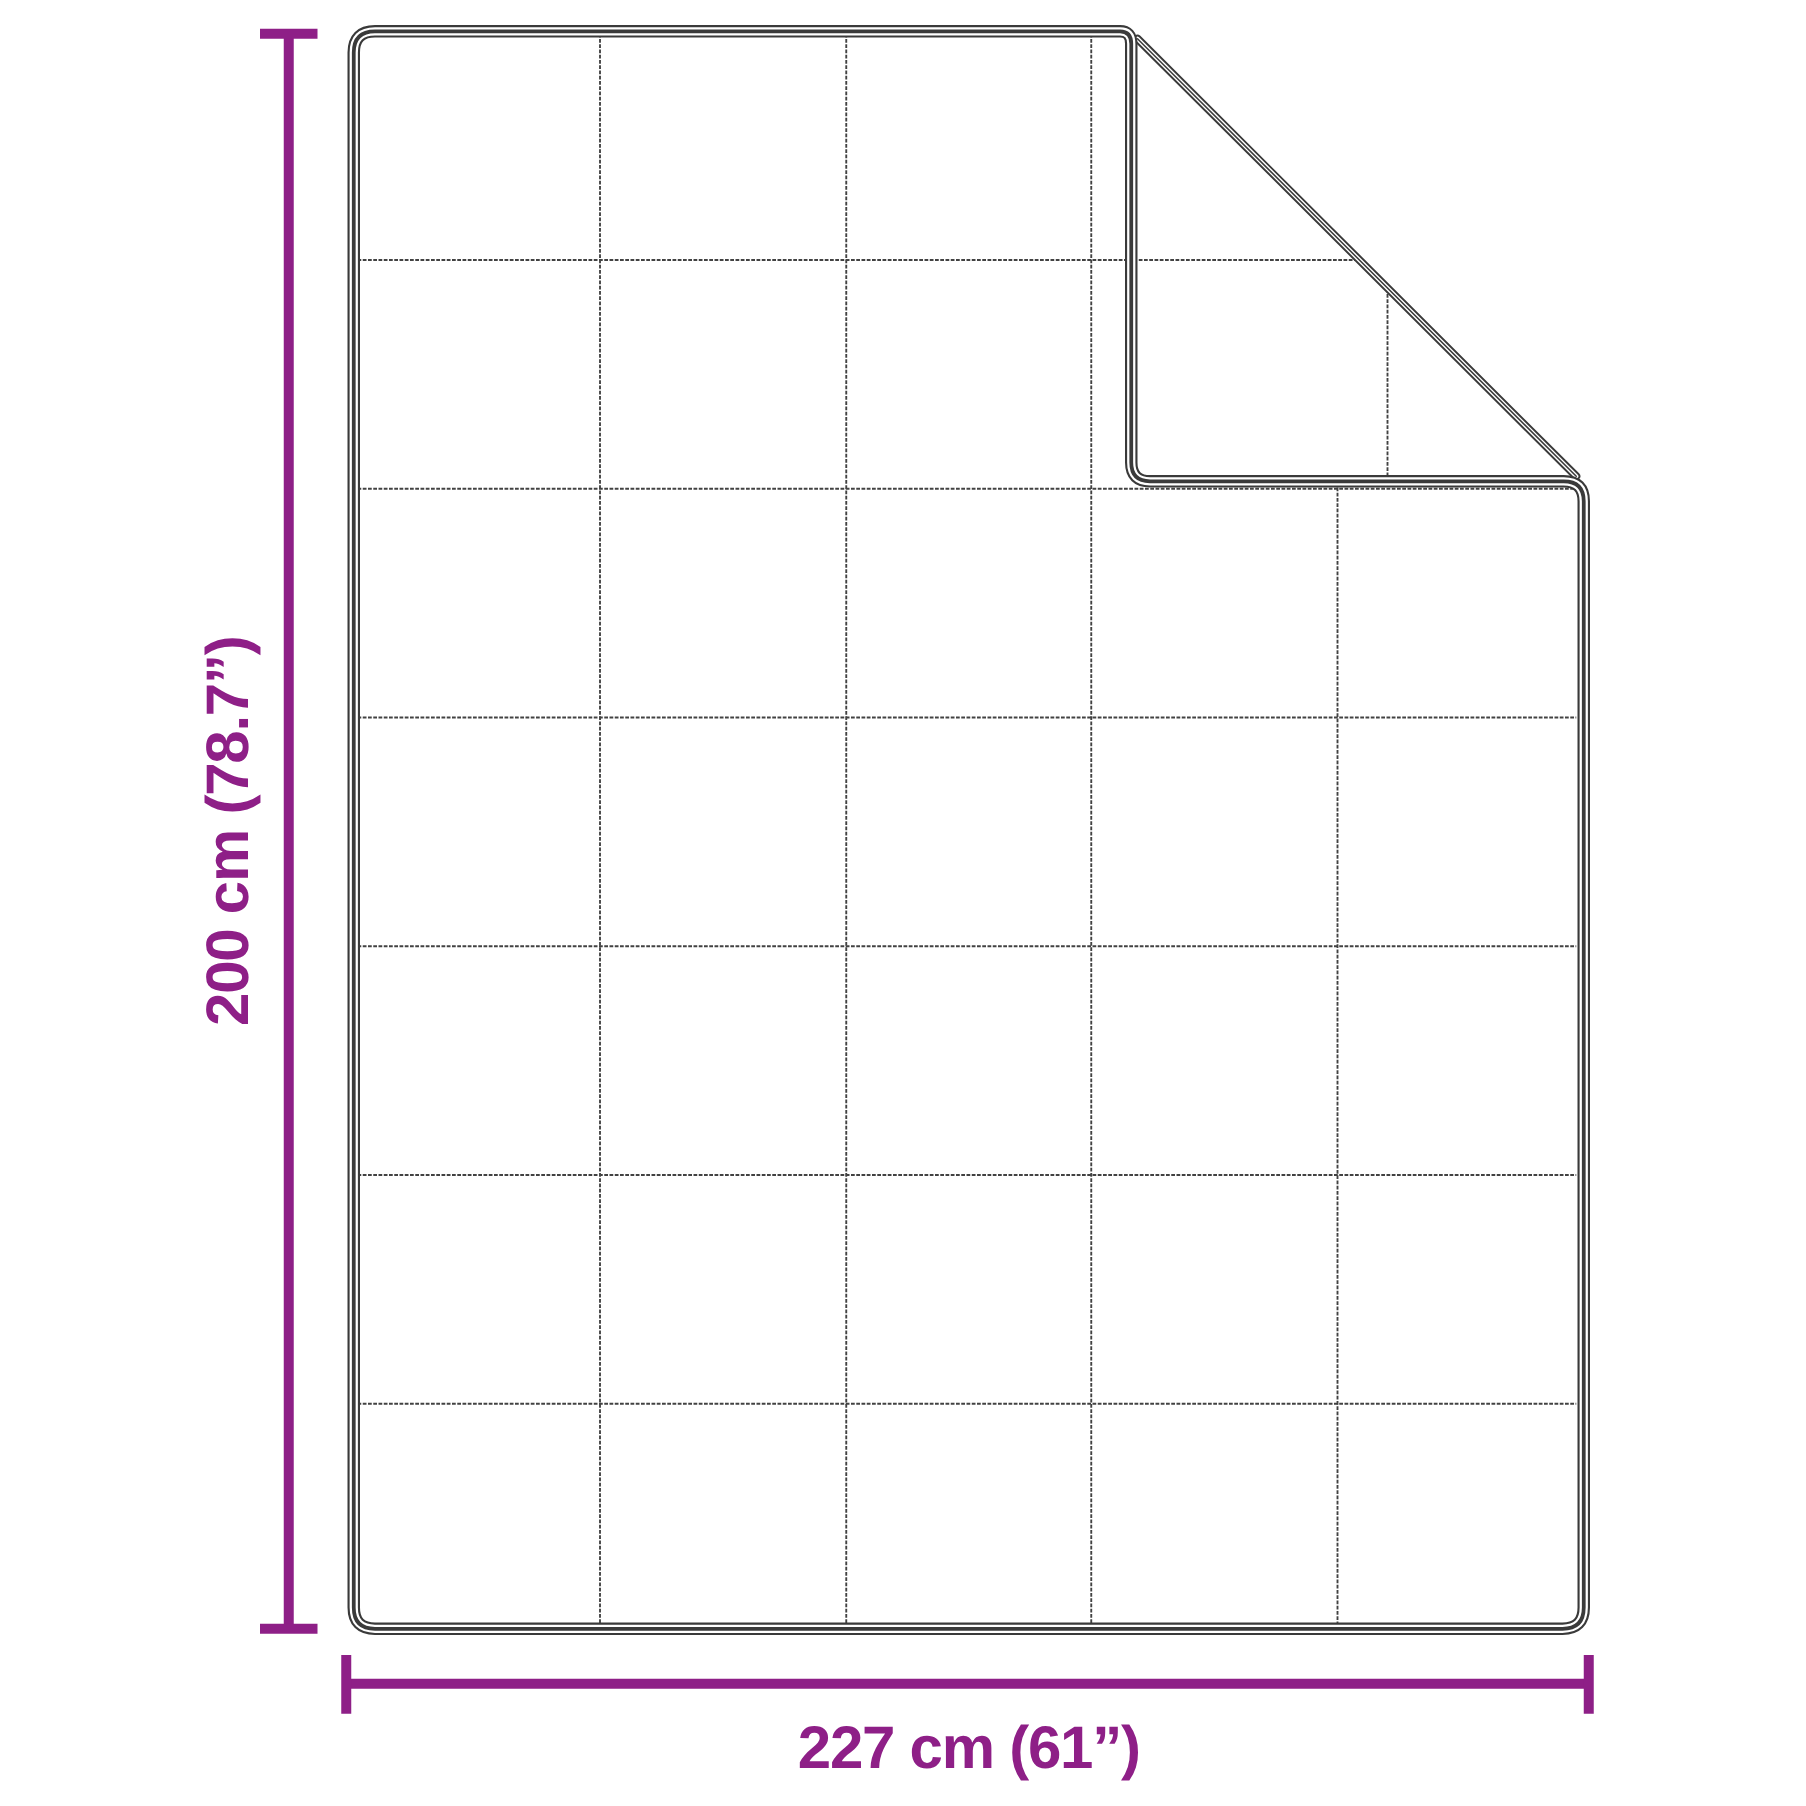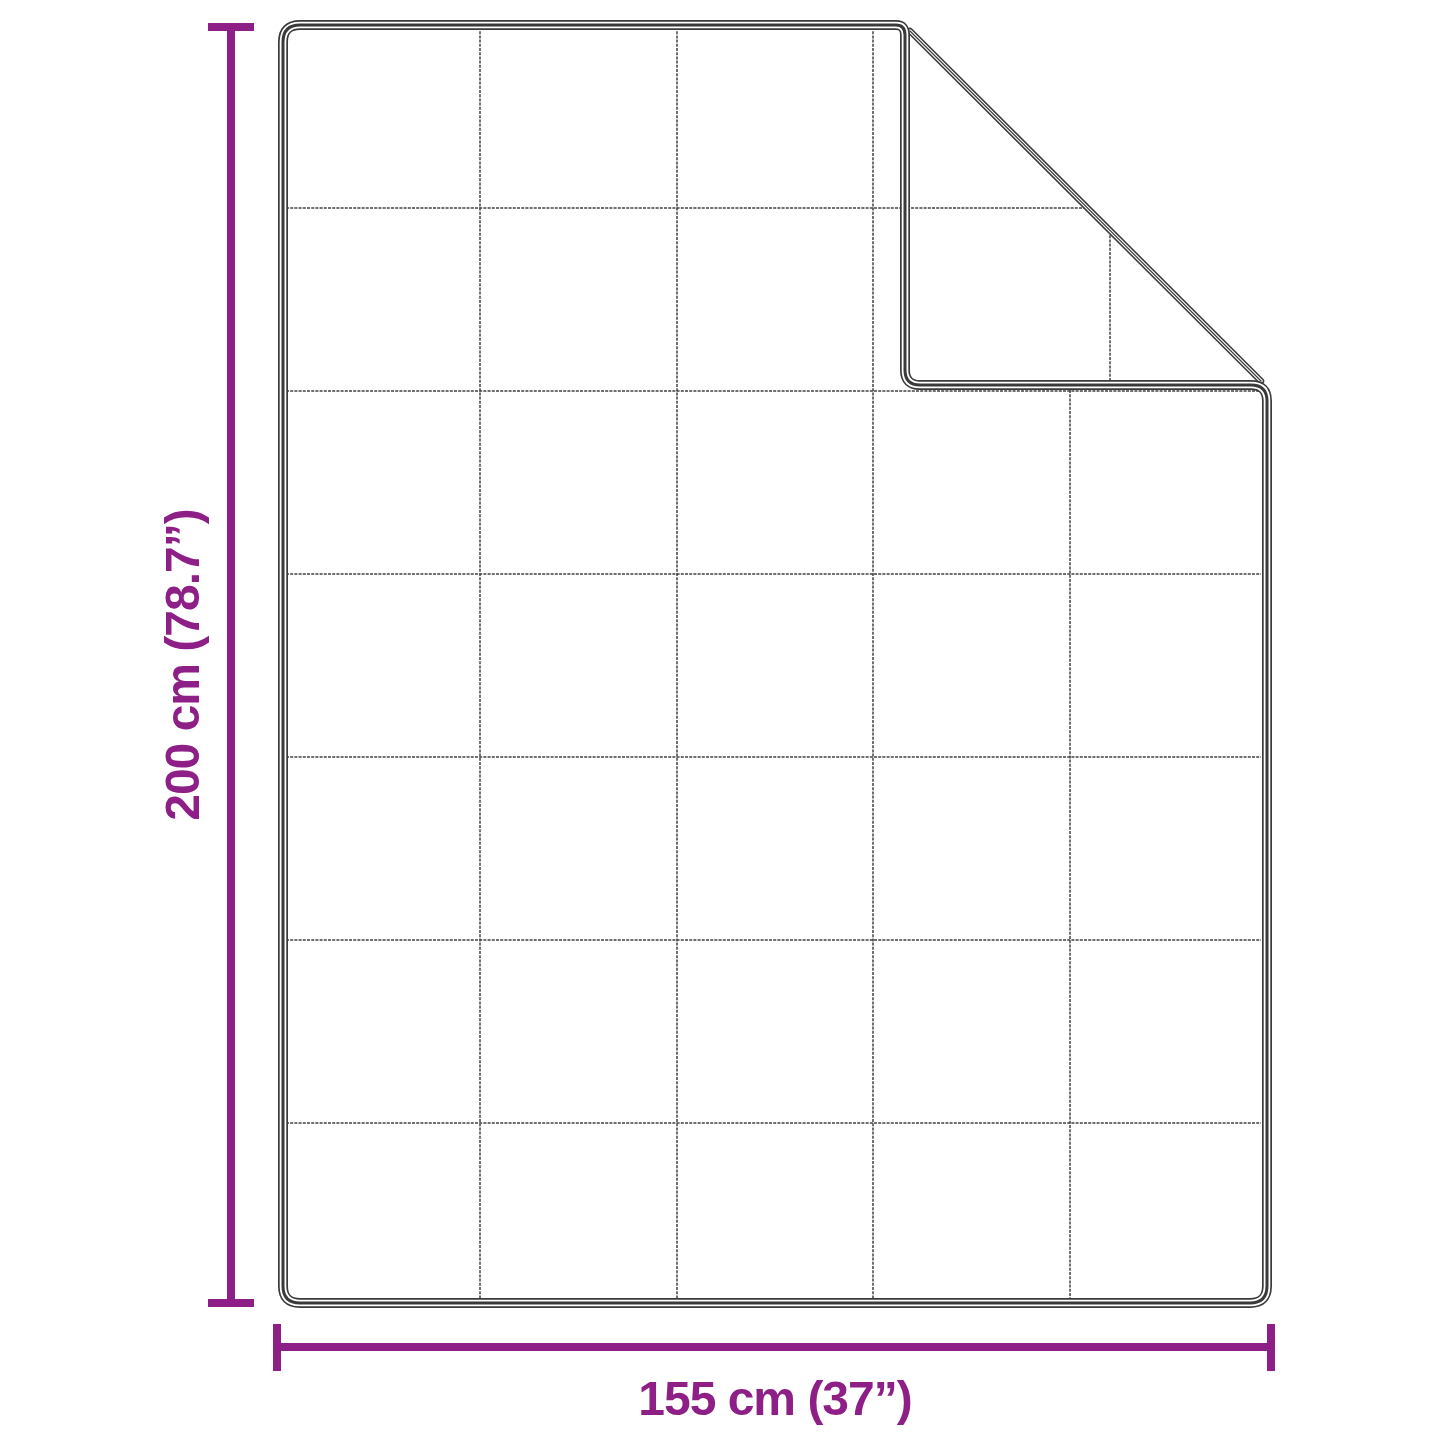--- a/index.html
+++ b/index.html
@@ -86,15 +86,15 @@
 
     <g stroke="var(--accent, #8e1f87)" stroke-width="8" fill="none">
       <path d="M 277 1347 H 1271"></path>
       <path d="M 277 1324 V 1371"></path>
       <path d="M 1271 1324 V 1371"></path>
     </g>
   </svg>
 
   <div class="dim-label vertical">200 cm (78.7”)</div>
 
-  <div class="dim-label horizontal">155 cm (37”)</div>
+  <div class="dim-label horizontal">227 cm (61”)</div>
 
 </div>
 
 </body></html>

